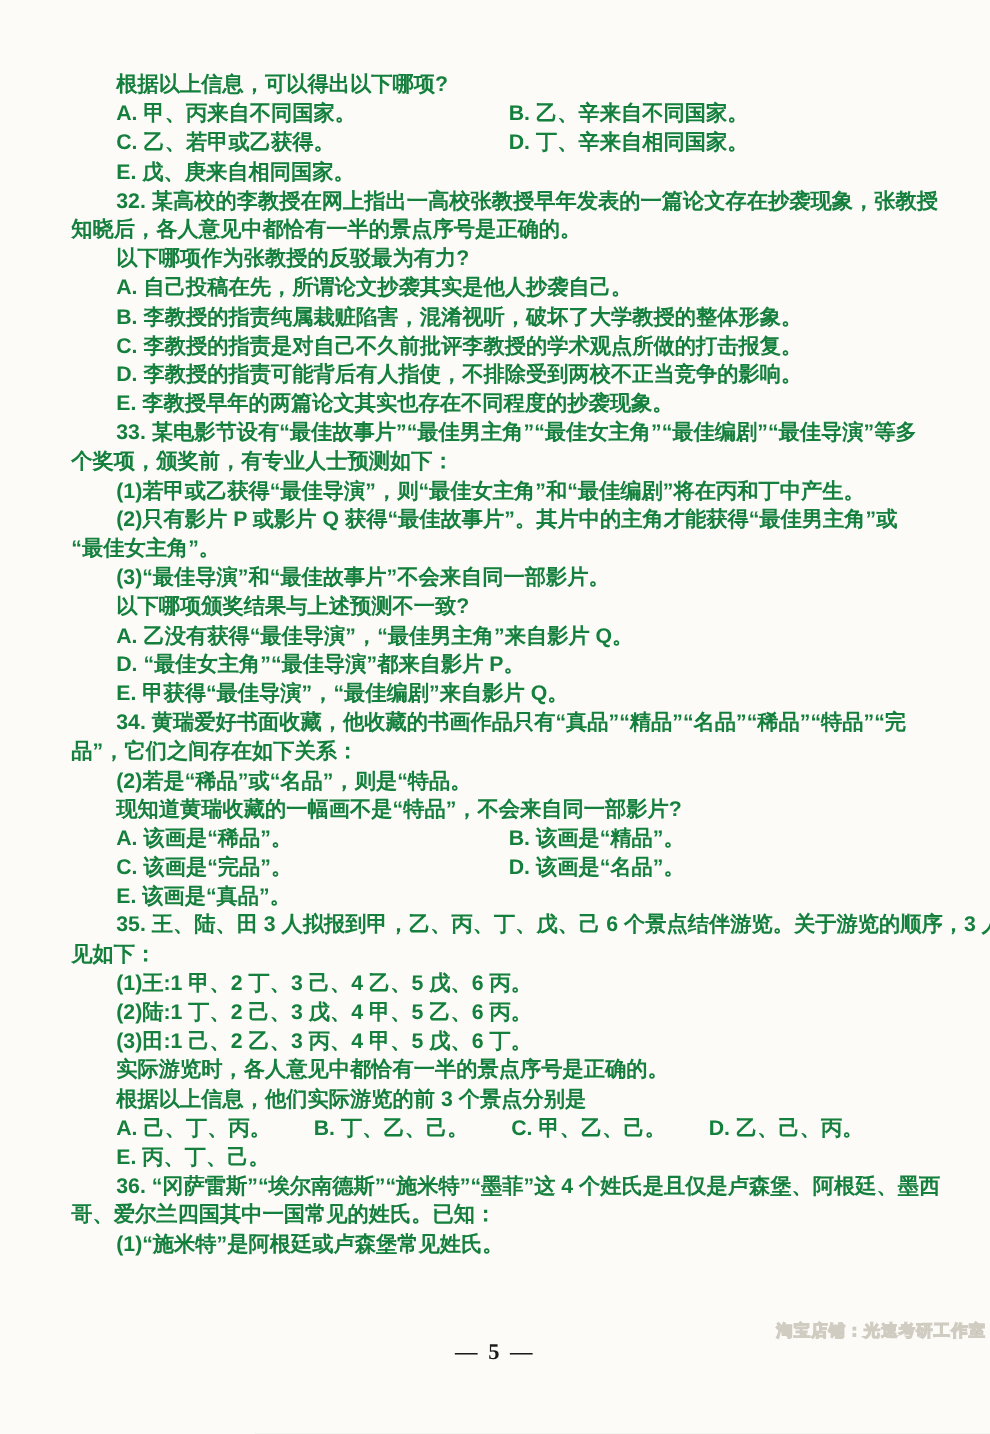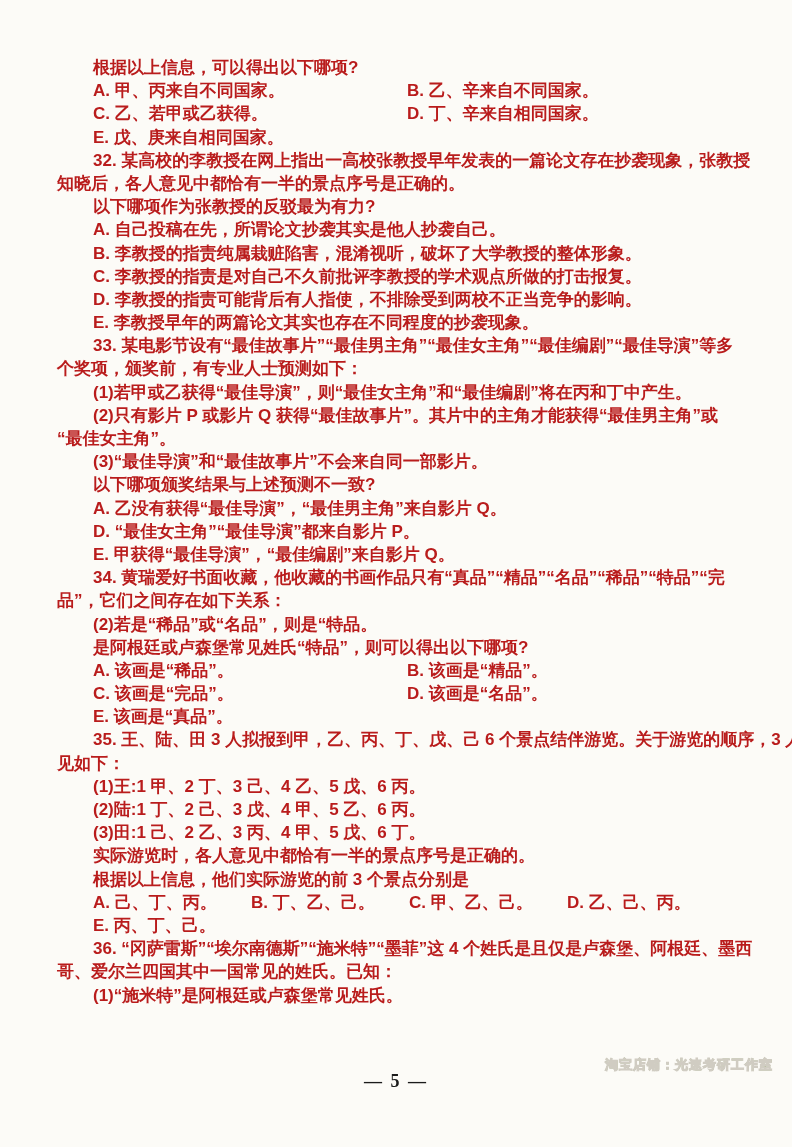--- a/index.html
+++ b/index.html
@@ -3,35 +3,35 @@
 <meta charset="utf-8">
 <style>
   html,body{margin:0;padding:0;background:#e8e8e8;}
   .page{
     position:relative;width:792px;height:1147px;
     background:#fcfbf7;overflow:hidden;
     font-family:"Liberation Sans",sans-serif;
   }
   .text-block{
     position:absolute;left:57px;top:56px;width:684px;
-    font-size:17px;line-height:23.2px;font-weight:bold;color:#b91c1c;
+    font-size:17px;line-height:23.2px;font-weight:bold;color:#15803d;
   }
   .line{white-space:nowrap;height:23.2px;}
   .indent{text-indent:36px;}
   .cols{display:flex;padding-left:36px;}
   .cols-2 .cell{width:314px;}
   .cols-4 .cell{width:158px;}
   .cell{flex:0 0 auto;white-space:nowrap;}
   .footer{
     position:absolute;left:0;right:0;top:1071px;text-align:center;
     font-family:"Liberation Serif",serif;font-size:18px;font-weight:bold;color:#1b1b1b;
     letter-spacing:2px;
   }
   .watermark{
-    position:absolute;top:1056px;right:19px;
+    position:absolute;top:1056px;right:3px;
     font-size:13px;font-weight:bold;letter-spacing:1px;
     color:#4d7c0f;-webkit-text-stroke:1px #d0ccc2;
   }
 </style>
 </head>
 <body>
 
 <div class="page">
   <div class="text-block">
       <div class="line indent">根据以上信息，可以得出以下哪项?</div>
@@ -58,21 +58,21 @@
       <div class="line indent">(2)只有影片 P 或影片 Q 获得“最佳故事片”。其片中的主角才能获得“最佳男主角”或</div>
       <div class="line">“最佳女主角”。</div>
       <div class="line indent">(3)“最佳导演”和“最佳故事片”不会来自同一部影片。</div>
       <div class="line indent">以下哪项颁奖结果与上述预测不一致?</div>
       <div class="line indent">A. 乙没有获得“最佳导演”，“最佳男主角”来自影片 Q。</div>
       <div class="line indent">D. “最佳女主角”“最佳导演”都来自影片 P。</div>
       <div class="line indent">E. 甲获得“最佳导演”，“最佳编剧”来自影片 Q。</div>
       <div class="line indent">34. 黄瑞爱好书面收藏，他收藏的书画作品只有“真品”“精品”“名品”“稀品”“特品”“完</div>
       <div class="line">品”，它们之间存在如下关系：</div>
       <div class="line indent">(2)若是“稀品”或“名品”，则是“特品。</div>
-      <div class="line indent">是阿根廷或卢森堡常见姓氏“特品”，则可以得出以下哪项?</div>
+      <div class="line indent">现知道黄瑞收藏的一幅画不是“特品”，不会来自同一部影片?</div>
       <div class="line cols cols-2">
         <span class="cell">A. 该画是“稀品”。</span>
         <span class="cell">B. 该画是“精品”。</span>
       </div>
       <div class="line cols cols-2">
         <span class="cell">C. 该画是“完品”。</span>
         <span class="cell">D. 该画是“名品”。</span>
       </div>
       <div class="line indent">E. 该画是“真品”。</div>
       <div class="line indent">35. 王、陆、田 3 人拟报到甲，乙、丙、丁、戊、己 6 个景点结伴游览。关于游览的顺序，3 人意</div>

